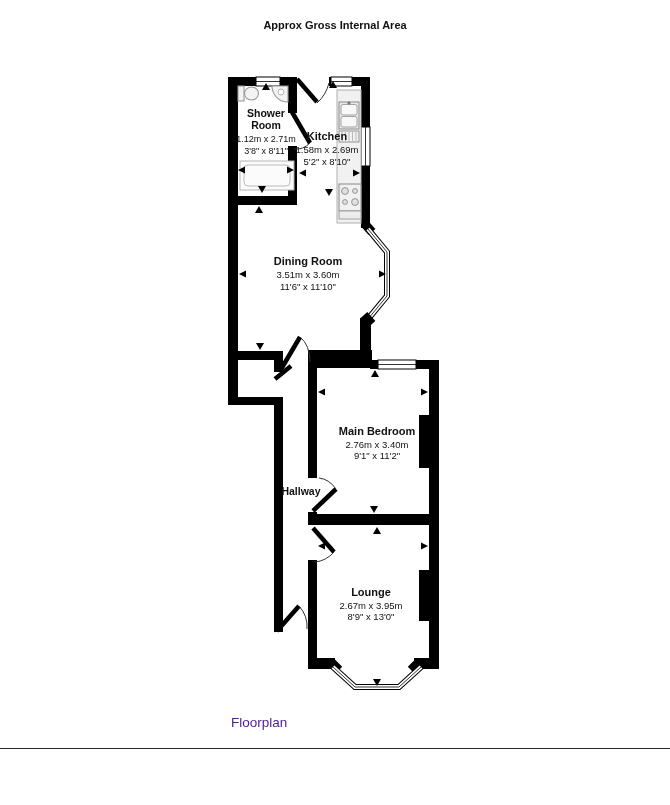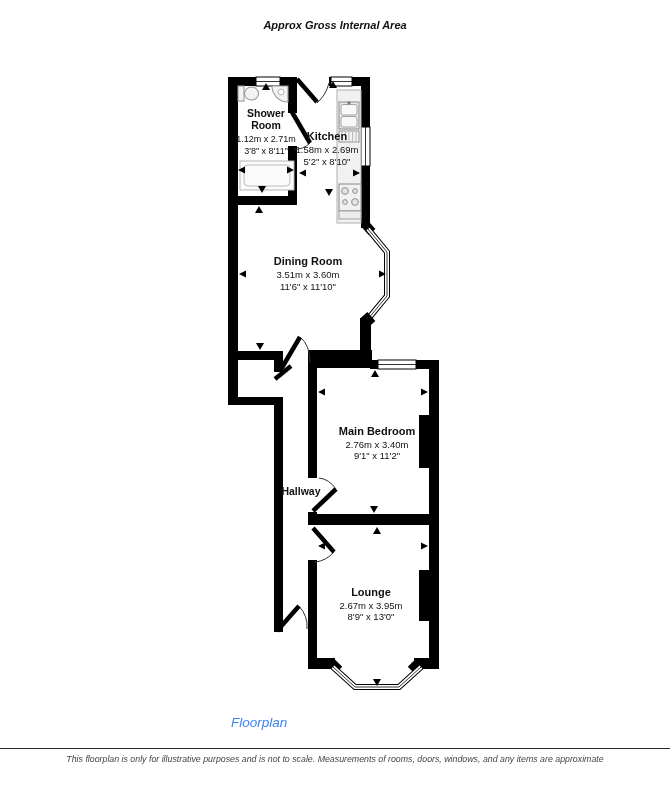--- a/index.html
+++ b/index.html
@@ -1,19 +1,19 @@
 <!DOCTYPE html>
 <html><head>
 <meta charset="utf-8">
 <style>
   html,body{margin:0;padding:0;background:#ffffff;}
   body{width:670px;height:805px;position:relative;font-family:"Liberation Sans",sans-serif;overflow:hidden;}
-  .abs{position:absolute;font-style:italic;}
+  .abs{position:absolute;}
   #header{top:18px;left:0;width:670px;text-align:center;font-weight:bold;font-size:11px;line-height:14px;color:#111;}
-  #caption{top:715px;left:231px;font-size:13.5px;color:#3b82f6;text-align:center;}
+  #caption{top:715px;left:231px;font-size:13.5px;color:#4c1d95;text-align:center;}
   #rule{top:748px;left:0;width:670px;height:1px;background:#2a2a2a;}
   #disclaimer{top:754px;left:0;width:670px;text-align:center;font-size:8.8px;line-height:11.2px;color:#444;}
   svg{position:absolute;top:0;left:0;}
   .wall{fill:#000000;stroke:none;}
   .win-fill{fill:#ffffff;stroke:#000000;stroke-width:1;}
   .win-line{stroke:#000000;stroke-width:0.8;}
   .arc{fill:none;stroke:#333;stroke-width:1;}
   .leaf{stroke:#000;stroke-width:4.5;}
   .fx{fill:#f3f3f3;stroke:#999;stroke-width:1.1;}
   .fx2{fill:#fbfbfb;stroke:#b5b5b5;stroke-width:1;}
@@ -235,14 +235,13 @@
       <text class="rdim" x="371" y="620">8'9" x 13'0"</text>
     </g>
   </g>
 </svg>
 
 <div id="caption" class="abs">Floorplan</div>
 
 <div id="rule" class="abs"></div>
 
 <div id="disclaimer" class="abs">
-  <div>This floorplan is only for illustrative purposes and is not to scale. Measurements of rooms, doors, windows, and any items are approximate</div>
 </div>
 
 </body></html>

